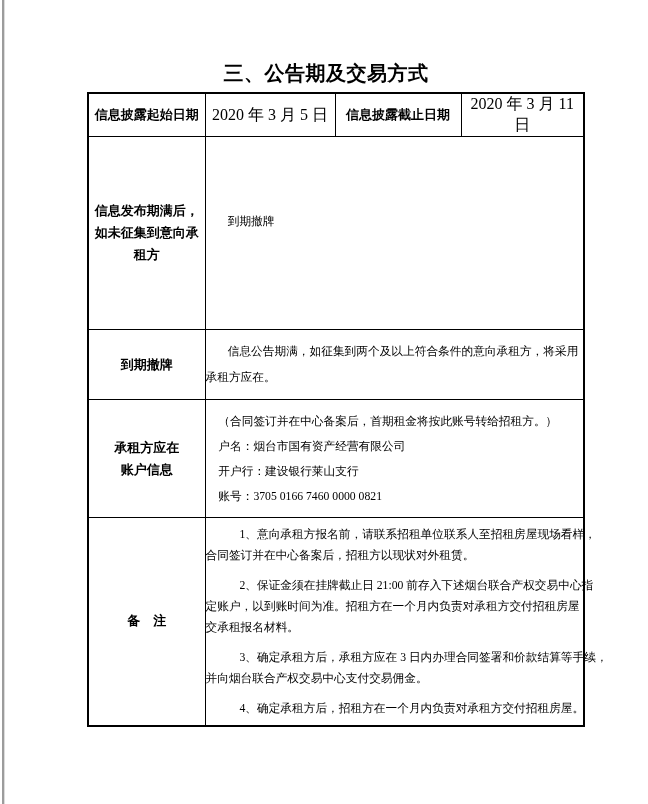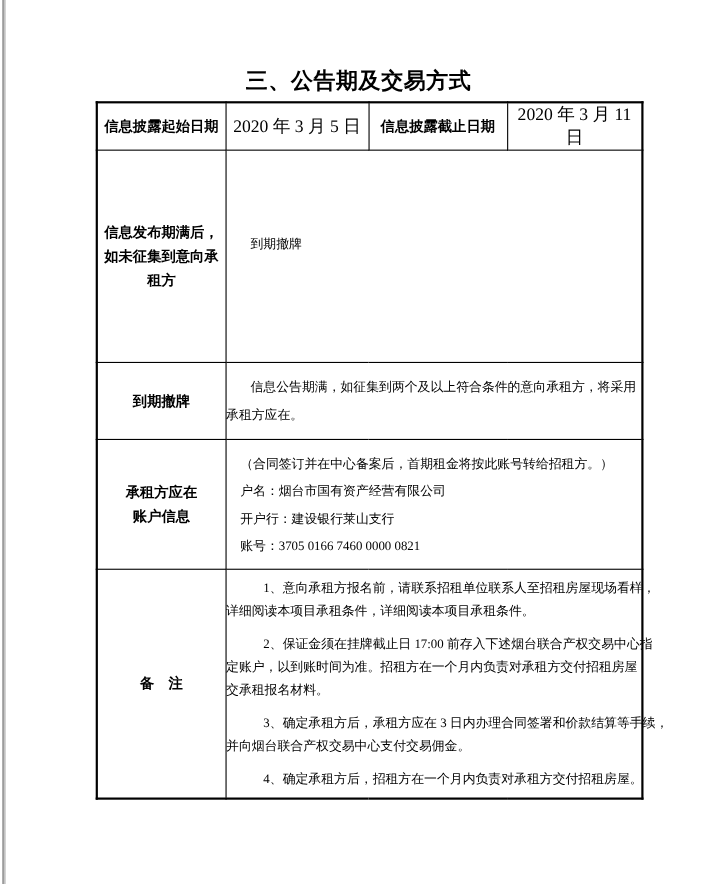--- a/index.html
+++ b/index.html
@@ -100,24 +100,24 @@
         <div class="ln ind1">开户行：建设银行莱山支行</div>
         <div class="ln ind1">账号：3705 0166 7460 0000 0821</div>
       </td>
     </tr>
 
     <tr class="r6">
       <td class="lbl">备　注</td>
       <td class="val r6-lines" colspan="3">
         <div class="pg">
           <div class="ln indNum">1、意向承租方报名前，请联系招租单位联系人至招租房屋现场看样，</div>
-          <div class="ln">详细阅读本项目承租条件，详细阅读本项目承租条件。</div>
+          <div class="ln">合同签订并在中心备案后，招租方以现状对外租赁。</div>
         </div>
         <div class="pg">
-          <div class="ln indNum">2、保证金须在挂牌截止日 17:00 前存入下述烟台联合产权交易中心指</div>
+          <div class="ln indNum">2、保证金须在挂牌截止日 21:00 前存入下述烟台联合产权交易中心指</div>
           <div class="ln">定账户，以到账时间为准。招租方在一个月内负责对承租方交付招租房屋</div>
           <div class="ln">交承租报名材料。</div>
         </div>
         <div class="pg">
           <div class="ln indNum">3、确定承租方后，承租方应在 3 日内办理合同签署和价款结算等手续，</div>
           <div class="ln">并向烟台联合产权交易中心支付交易佣金。</div>
         </div>
         <div class="pg">
           <div class="ln indNum">4、确定承租方后，招租方在一个月内负责对承租方交付招租房屋。</div>
         </div>

